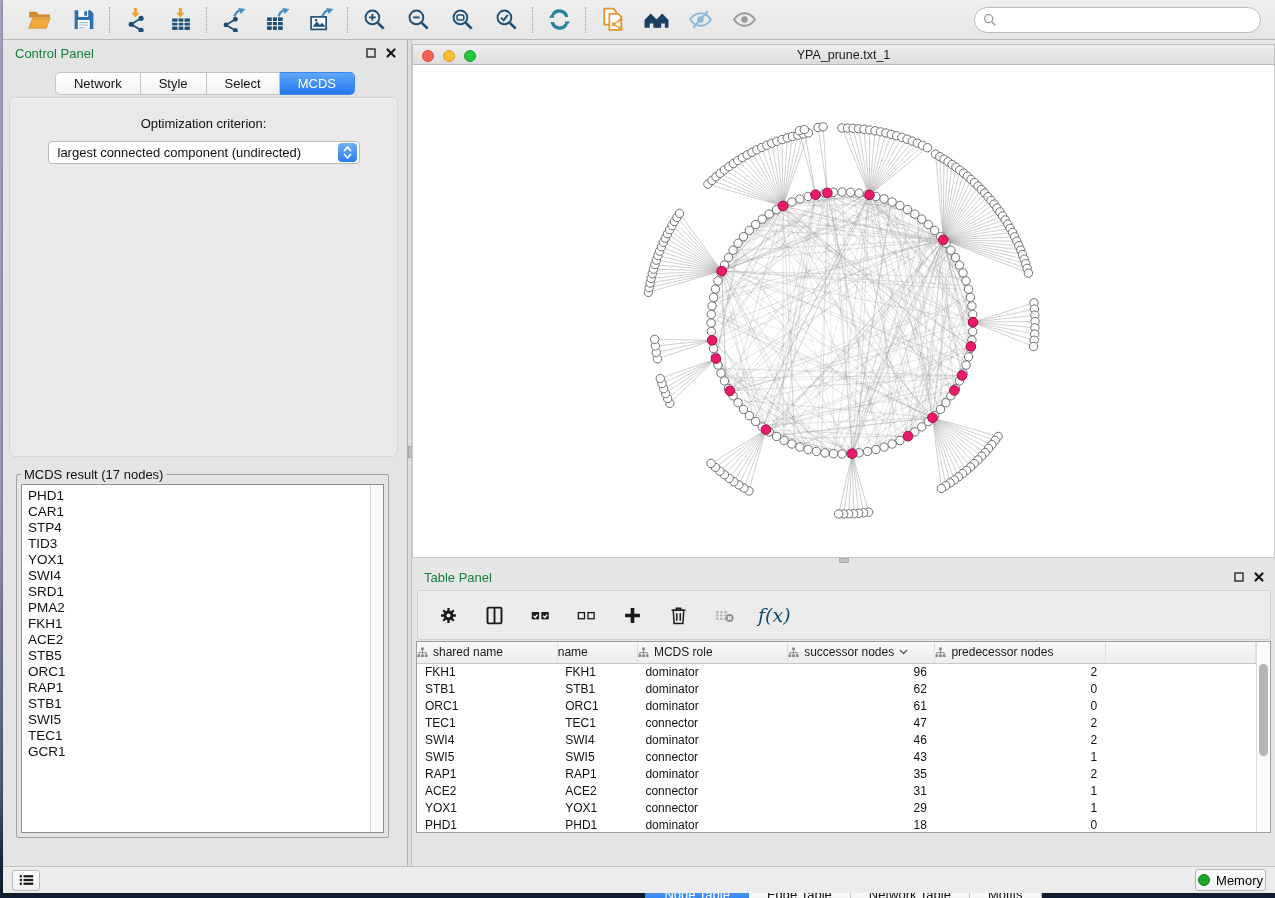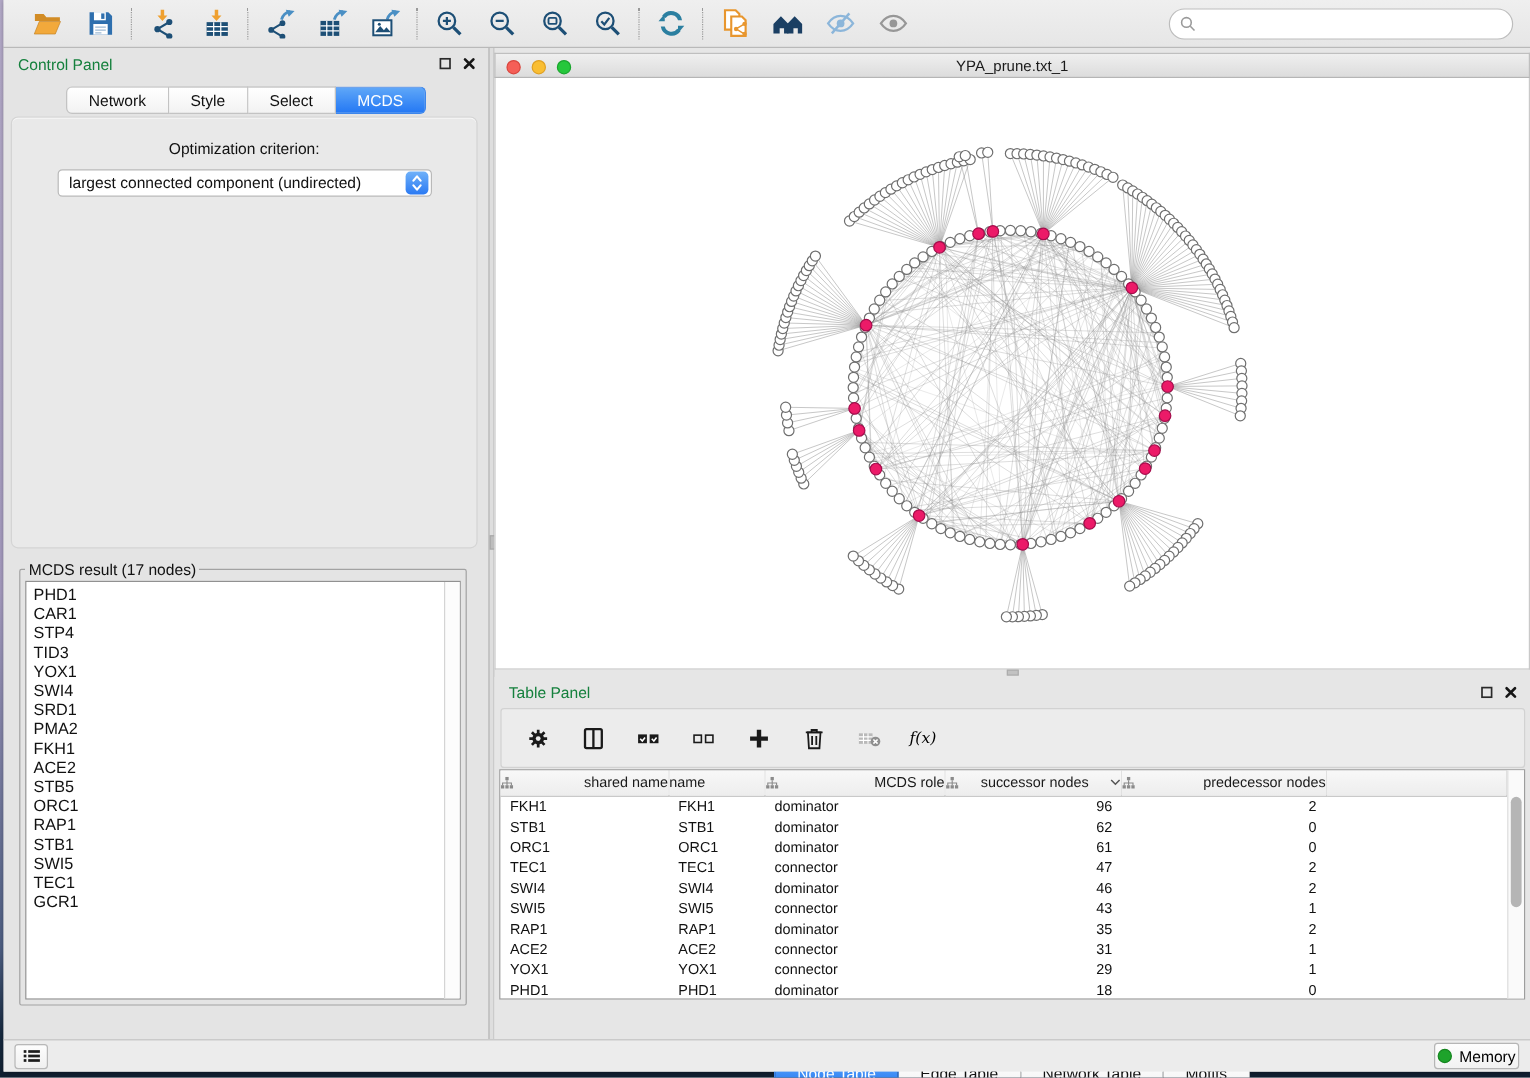--- a/index.html
+++ b/index.html
@@ -63,26 +63,26 @@
   .traffic { position:absolute; left:9px; top:5px; display:flex; gap:9px; }
   .tl { width:12px; height:12px; border-radius:50%; }
   .net-canvas { position:absolute; left:0; top:25px; width:863px; height:493px; background:#fff; border:1px solid #c9c9c9; border-top:none; }
   .h-grip { position:absolute; left:427px; bottom:1px; width:10px; height:5px; background:#c2c2c2; border:1px solid #adadad; }
 
   
   .table-panel { position:absolute; left:0; top:524px; width:863px; height:302px; background:#e6e6e6; }
   .tt-bar { position:absolute; left:5px; right:4px; top:26px; height:50px; background:#ececec; border:1px solid #d2d2d2; border-radius:3px; display:flex; align-items:center; gap:22px; padding-left:18px; }
   .ttbtn { width:24px; height:24px; display:flex; align-items:center; justify-content:center; }
   .ttbtn svg { width:21px; height:21px; }
-  .fx-label { font-family:"DejaVu Serif","Liberation Serif",serif; font-style:italic; font-size:13px; color:#000000; }
+  .fx-label { font-family:"DejaVu Serif","Liberation Serif",serif; font-style:italic; font-size:19px; color:#0c4a6e; }
   .table-wrap { position:absolute; left:4px; right:4px; top:77px; height:192px; background:#fff; border:1px solid #9d9d9d; display:flex; }
   .grid { flex:1; overflow:hidden; }
   table.data { border-collapse:collapse; width:100%; table-layout:fixed; font-size:12px; }
   table.data th { height:21px; background:linear-gradient(#f8f8f8,#ededed); border-bottom:1px solid #c8c8c8; border-right:1px solid #e0e0e0; font-weight:normal; color:#1a1a1a; text-align:center; position:relative; }
-  table.data th .th-inner { display:flex; align-items:center; justify-content:space-between; gap:5px; }
+  table.data th .th-inner { display:flex; align-items:center; justify-content:flex-start; gap:5px; }
   table.data th svg.colicon { width:11px; height:11px; }
   table.data td { height:17px; padding:0 8px; white-space:nowrap; overflow:hidden; }
   table.data td.num { text-align:right; }
   .tv-scrollbar { width:14px; background:#fafafa; border-left:1px solid #dcdcdc; position:relative; }
   .tv-thumb { position:absolute; left:2px; top:22px; width:9px; height:92px; background:#b5b5b5; border-radius:5px; }
   .bottom-tabs { position:absolute; left:0; width:100%; top:271px; display:flex; justify-content:center;margin-top:48px; }
 
   
   .status-bar { position:absolute; left:0; top:866px; width:100%; height:27px; background:#ececec; border-top:1px solid #c2c2c2; display:flex; align-items:center; padding:0 9px; }
   .sb-btn { width:28px; height:21px; background:linear-gradient(#fdfdfd,#f0f0f0); border:1px solid #b8b8b8; border-radius:3px; display:flex; align-items:center; justify-content:center; }

